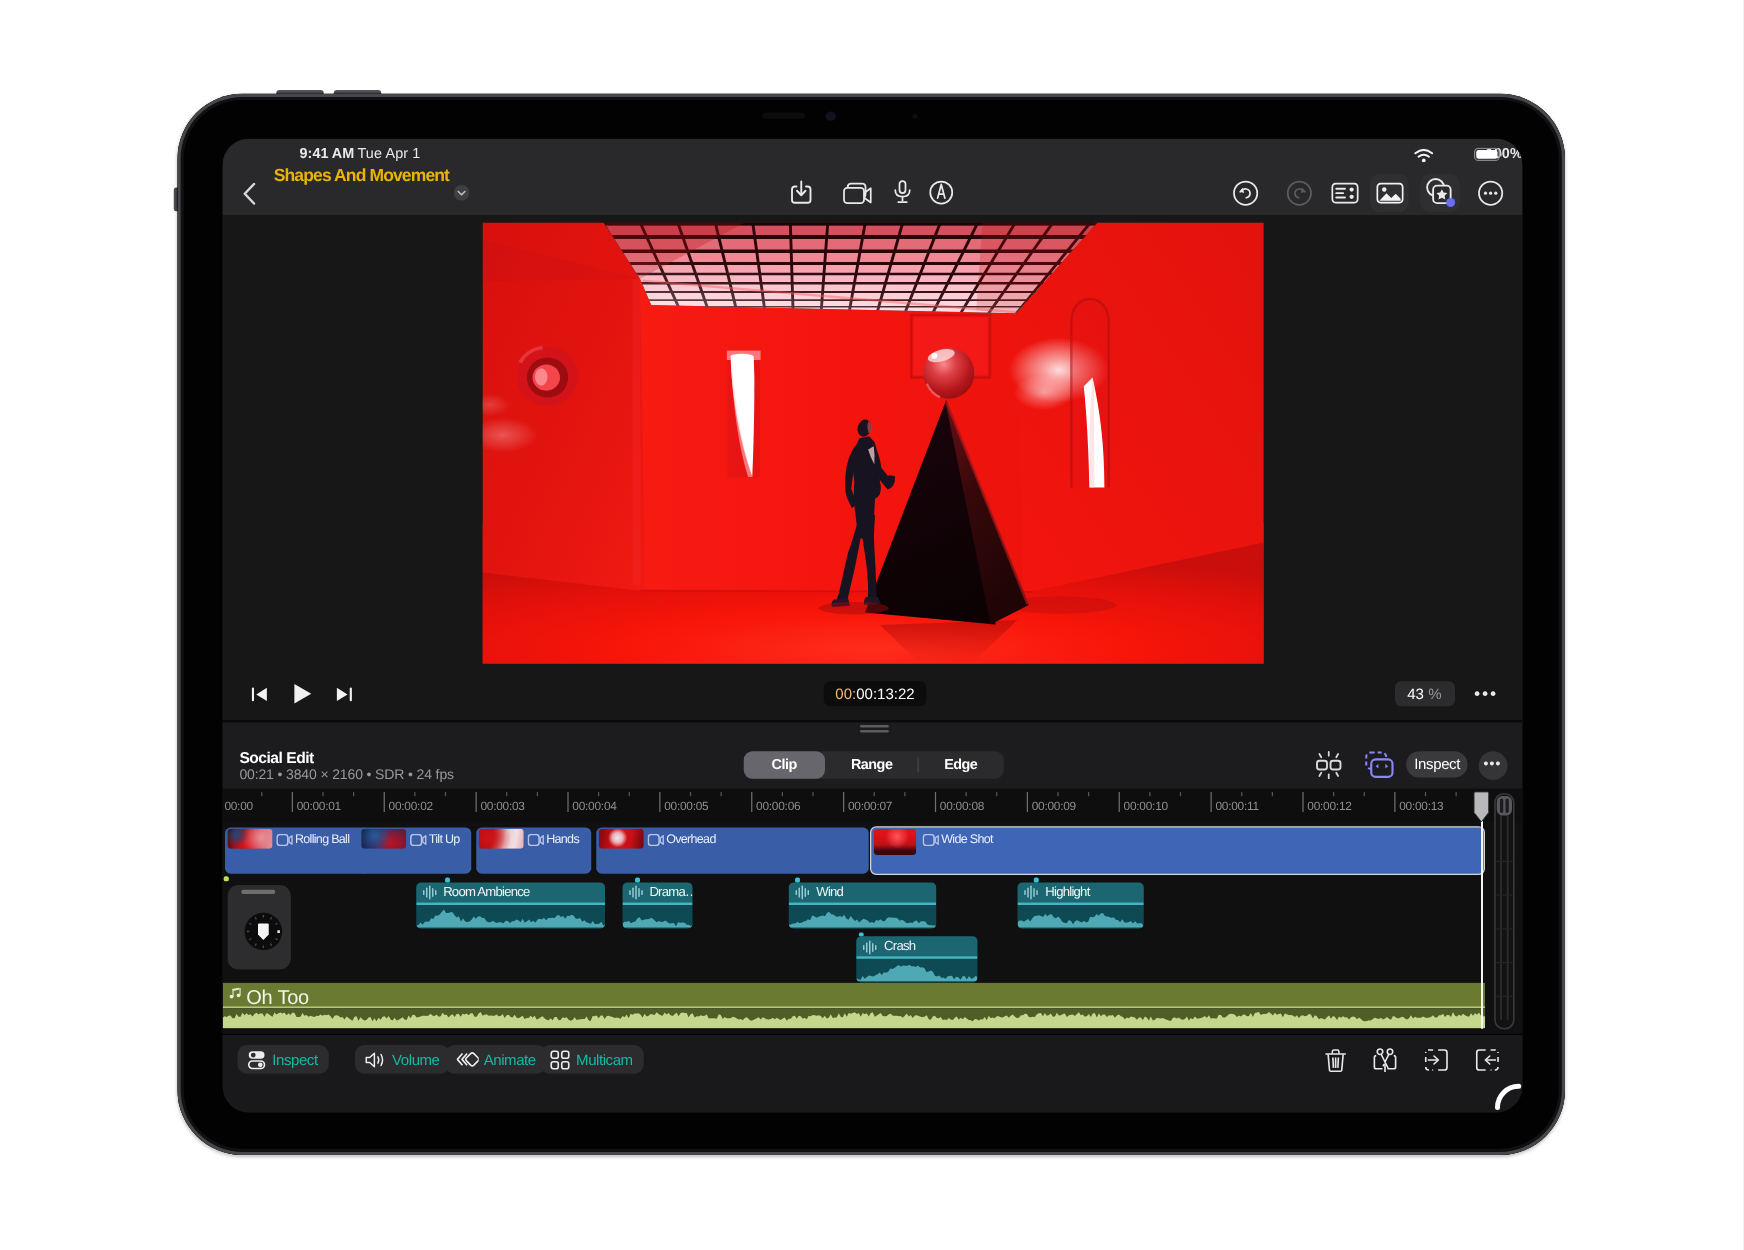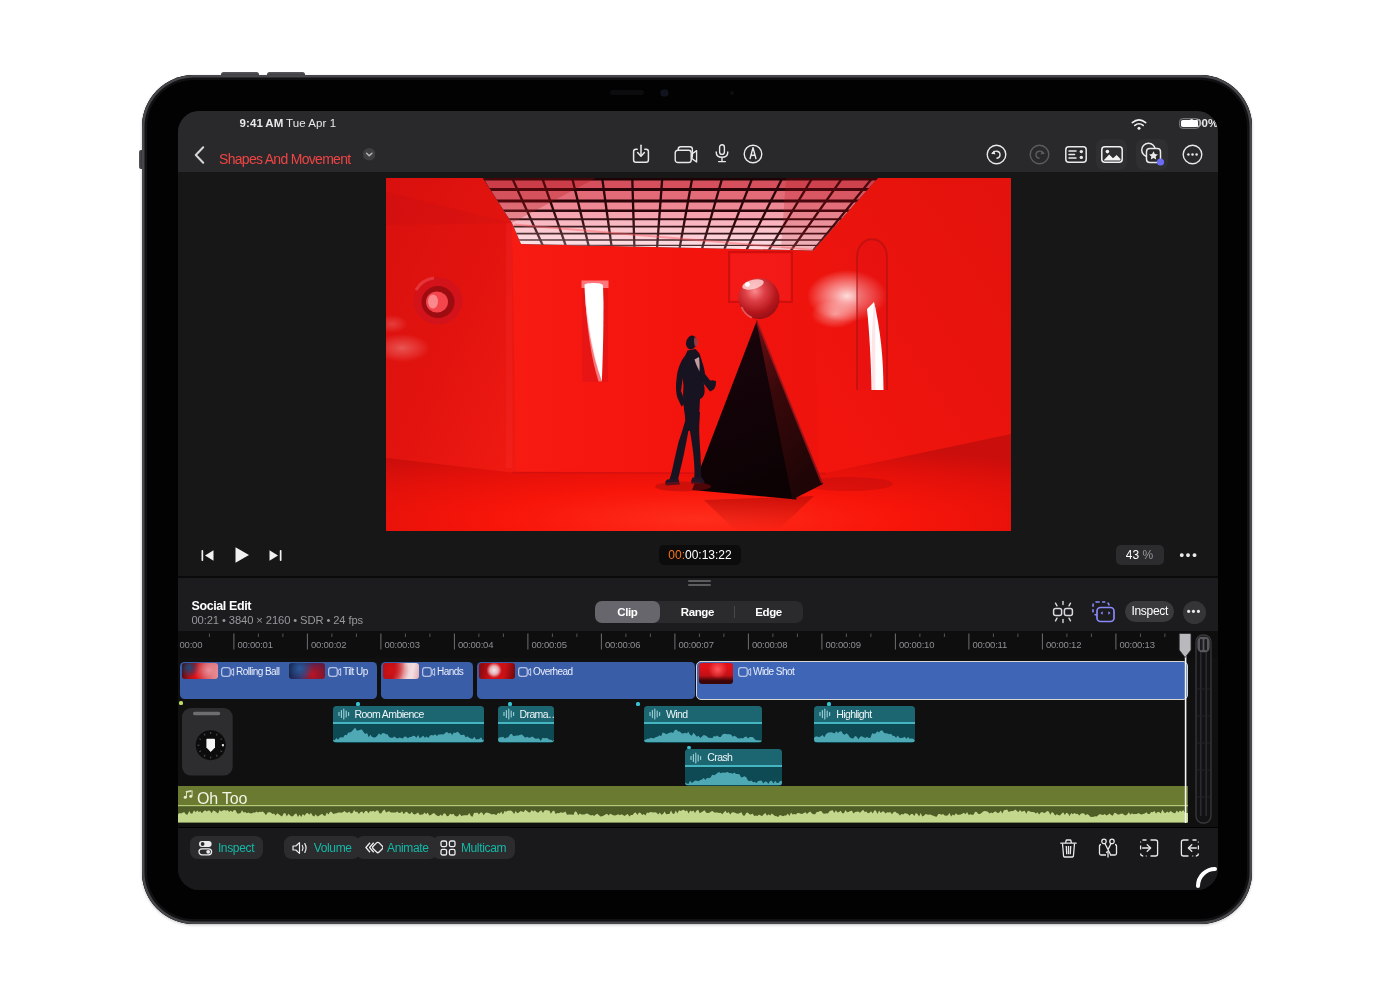--- a/index.html
+++ b/index.html
@@ -2,21 +2,21 @@
 <html><head><meta charset="utf-8"><style>
 * { margin:0; padding:0; box-sizing:border-box; }
 html,body { width:1395px; height:1000px; background:#ffffff; font-family:"Liberation Sans",sans-serif; overflow:hidden; }
 svg text { font-family:"Liberation Sans",sans-serif; }
 .abs { position:absolute; }
 #frame { position:absolute; left:142px; top:75px; width:1110px; height:849px; background:#020203; border-radius:52px;
   box-shadow: inset 0 0 0 2.5px #47474b, inset 0 0 0 5px #111113, 0 1px 3px rgba(0,0,0,0.25); }
 #screen { position:absolute; left:36px; top:36px; width:1040px; height:779px; background:#161616; border-radius:21px; overflow:hidden; }
 #chrome { position:absolute; left:0; top:0; width:1040px; height:61px; background:#29292b; }
 .sbtext { position:absolute; top:5.5px; font-size:11.5px; color:#e9e9ea; letter-spacing:0.1px;padding-left:42px; }
-#navtitle { position:absolute; left:41px; top:40px; font-size:14px; font-weight:normal; color:#ef4444; letter-spacing:-0.7px; }
+#navtitle { position:absolute; left:41px; top:21px; font-size:14px; font-weight:bold; color:#eab308; letter-spacing:-0.7px; }
 #preview { position:absolute; left:0; top:61px; width:1040px; height:405px; background:#171717; }
 #timecode { position:absolute; left:481px; top:433.5px; width:82px; height:20.5px; background:#0c0c0d; border-radius:5px; text-align:center; font-size:12px; line-height:20.5px; color:#fff; }
 #zoompct { position:absolute; left:937.5px; top:433.5px; width:48px; height:20.5px; background:#2c2c2e; border-radius:5px; text-align:center; font-size:12px; line-height:20.5px; color:#fff; }
 #tldots { position:absolute; left:997px; top:436px; width:28px; text-align:center; font-size:13px; color:#e9e9ea; letter-spacing:1.8px; font-weight:bold; }
 #tlheader { position:absolute; left:0; top:466px; width:1040px; height:54px; background:#1c1c1e; }
 #handle { position:absolute; left:510px; top:469px; width:23px; height:2px; background:#5c5c5e; border-radius:1px; box-shadow:0 4px 0 #5c5c5e; }
 #segctl { position:absolute; left:416.6px; top:490px; width:208px; height:22px; background:#2b2b2d; border-radius:7px; }
 #segsel { position:absolute; left:0px; top:0px; width:65.5px; height:22px; background:#66666c; border-radius:7px; }
 .seglbl { position:absolute; top:0; height:22px; line-height:22px; font-size:11.5px; font-weight:bold; color:#fff; text-align:center; letter-spacing:-0.4px; }
 #selectbtn { position:absolute; left:947.3px; top:489.8px; width:48.9px; height:21.5px; background:#3a3a3c; border-radius:11px; color:#fff; font-size:12px; text-align:center; line-height:21.5px; letter-spacing:-0.3px; }
@@ -301,21 +301,21 @@
       </svg>
       <svg class="abs" style="left:55.5px;top:434.5px" width="16" height="18" viewBox="0 0 16 18">
         <path d="M1.5,1.2 L15,9 L1.5,16.8z" fill="#f2f2f3"></path>
       </svg>
       <svg class="abs" style="left:90px;top:437.5px" width="14" height="13" viewBox="0 0 14 13">
         <g fill="#f2f2f3">
           <path d="M1.5,1.2 L10,6.5 L1.5,11.8z"></path>
           <rect x="11.8" y="1" width="1.7" height="11" rx="0.8"></rect>
         </g>
       </svg>
-  <div id="timecode"><span style="color:#f97316">00:</span>00:13:22</div>
+  <div id="timecode"><span style="color:#fdba74">00:</span>00:13:22</div>
   <div id="zoompct">43 <span style="color:#98989d">%</span></div>
   <div id="tldots">•••</div>
   <div id="tlheader"></div>
   <div class="abs" style="left:0;top:465px;width:1040px;height:1.5px;background:#0a0a0a"></div>
   <div id="handle"></div>
   <div id="socialedit">Social Edit</div>
   <div id="subtitle">00:21 • 3840 × 2160 • SDR • 24 fps</div>
   <div id="segctl">
         <div id="segsel"></div>
     <span class="seglbl" style="left:0;width:65.5px">Clip</span>
@@ -489,21 +489,21 @@
               <line x1="3.4" y1="2.5" x2="3.4" y2="9.5"></line>
               <line x1="5.8" y1="1" x2="5.8" y2="11"></line>
               <line x1="8.2" y1="3" x2="8.2" y2="9"></line>
               <line x1="10.6" y1="4.5" x2="10.6" y2="7.5"></line>
             </g>
           </svg>
           <span>Drama…</span>
         </div>
 <div class="aline"></div>
       </div>
-      <div class="aclip" style="left:466px;top:594.9px;width:117.7px;padding-left:12px;">
+      <div class="aclip" style="left:453px;top:594.9px;width:117.7px;padding-left:12px;">
 <svg width="117.7" height="37" style="position:absolute;left:0;top:0">
           <path d="M0.0,36.0L0.00,33.94L1.71,33.67L3.41,32.85L5.12,32.71L6.82,31.68L8.53,32.37L10.23,32.15L11.94,31.12L13.65,30.83L15.35,29.35L17.06,30.13L18.76,26.42L20.47,26.93L22.18,28.25L23.88,27.45L25.59,26.73L27.29,26.37L29.00,27.06L30.70,24.15L32.41,23.53L34.12,25.55L35.82,25.58L37.53,27.27L39.23,27.46L40.94,26.86L42.64,27.53L44.35,25.81L46.06,28.80L47.76,29.80L49.47,26.75L51.17,28.83L52.88,30.74L54.59,29.66L56.29,32.00L58.00,30.43L59.70,28.98L61.41,29.62L63.11,30.39L64.82,32.10L66.53,31.68L68.23,32.35L69.94,29.90L71.64,30.61L73.35,29.44L75.06,30.89L76.76,31.04L78.47,28.57L80.17,27.71L81.88,28.07L83.58,28.18L85.29,28.14L87.00,28.52L88.70,30.63L90.41,29.76L92.11,30.66L93.82,32.23L95.52,32.58L97.23,31.98L98.94,32.41L100.64,31.09L102.35,30.39L104.05,32.59L105.76,30.95L107.47,30.95L109.17,31.23L110.88,33.59L112.58,34.23L114.29,34.28L115.99,34.44L117.70,34.45L117.7,36.0Z" fill="#4fa9b5"></path>
         </svg>
 <div class="ahead">
           <svg width="13" height="12" viewBox="0 0 13 12" style="position:absolute;left:5px;top:2.5px">
             <g stroke="#9fd3da" stroke-width="1.1" stroke-linecap="round">
               <line x1="1" y1="4.5" x2="1" y2="7.5"></line>
               <line x1="3.4" y1="2.5" x2="3.4" y2="9.5"></line>
               <line x1="5.8" y1="1" x2="5.8" y2="11"></line>
               <line x1="8.2" y1="3" x2="8.2" y2="9"></line>

